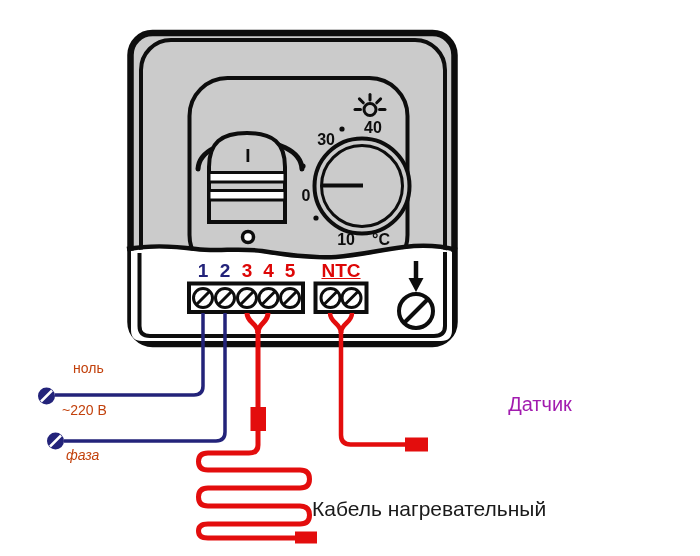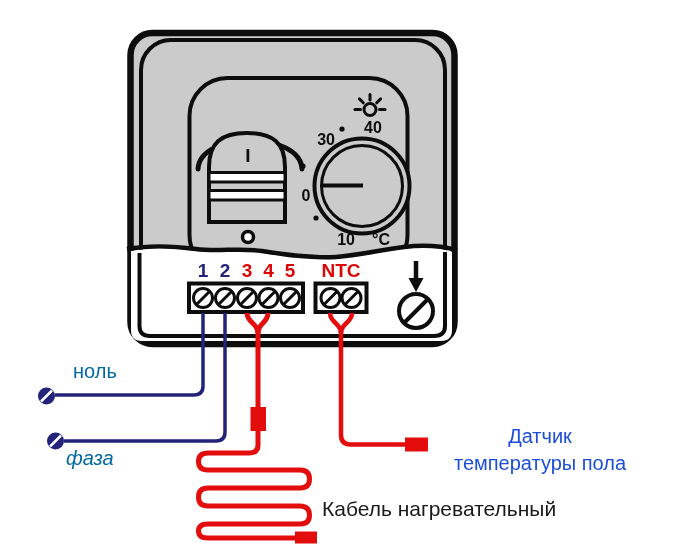--- a/index.html
+++ b/index.html
@@ -6,22 +6,22 @@
   .stage{
     position:relative;width:700px;height:556px;background:#ffffff;overflow:hidden;
     font-family:"Liberation Sans",sans-serif;
   }
   .stage svg{position:absolute;left:0;top:0;}
   .lbl{position:absolute;color:#161616;white-space:nowrap;}
   .term{font-size:19px;font-weight:bold;width:22px;text-align:center;}
   .navy{color:#23237a;}
   .red{color:#dd0606;}
   .dialmark{font-size:16px;font-weight:bold;width:32px;text-align:center;color:#0d0d0d;}
-  .wire-label{font-size:20px;color:#0369a1;}
-  .sensor-label{font-size:20px;color:#1d4ed8;text-align:center;line-height:27px;width:190px;white-space:normal;margin-top:32px;}
+  .wire-label{font-size:14px;color:#c2410c;}
+  .sensor-label{font-size:20px;color:#a21caf;text-align:center;line-height:27px;width:190px;white-space:normal;}
   .switch-mark{font-size:19px;font-weight:bold;color:#0d0d0d;width:14px;text-align:center;}
 </style>
 </head>
 <body>
 
 <div class="stage">
 
   <svg width="700" height="556" viewBox="0 0 700 556">
 
     <g>
@@ -132,24 +132,24 @@
   <span class="lbl dialmark" style="left:357px;top:119px;">40</span>
   <span class="lbl dialmark" style="left:290px;top:187px;">0</span>
   <span class="lbl dialmark" style="left:323px;top:231px;text-align:right;">10</span>
   <span class="lbl dialmark" style="left:365px;top:231px;">°C</span>
 
   <span class="lbl term navy" style="left:192px;top:260px;">1</span>
   <span class="lbl term navy" style="left:214px;top:260px;">2</span>
   <span class="lbl term red" style="left:236px;top:260px;">3</span>
   <span class="lbl term red" style="left:257.5px;top:260px;">4</span>
   <span class="lbl term red" style="left:279px;top:260px;">5</span>
-  <span class="lbl term red" style="left:320px;top:260px;width:42px;">NTC</span>
+  <span class="lbl term red" style="left:320px;top:260px;width:42px;text-decoration:underline;">NTC</span>
 
   <span class="lbl wire-label" style="left:73px;top:360px;">ноль</span>
+  <span class="lbl wire-label" style="left:62px;top:402px;">~220 В</span>
   <span class="lbl wire-label" style="left:66px;top:447px;font-style:italic;">фаза</span>
 
   <div class="lbl sensor-label" style="left:445px;top:391px;">
     <div>Датчик</div>
-    <div>температуры пола</div>
   </div>
 
-  <span class="lbl" style="left:322px;top:497px;font-size:21px;color:#1a1a1a;">Кабель нагревательный</span>
+  <span class="lbl" style="left:312px;top:497px;font-size:21px;color:#1a1a1a;">Кабель нагревательный</span>
 </div>
 
 </body></html>

